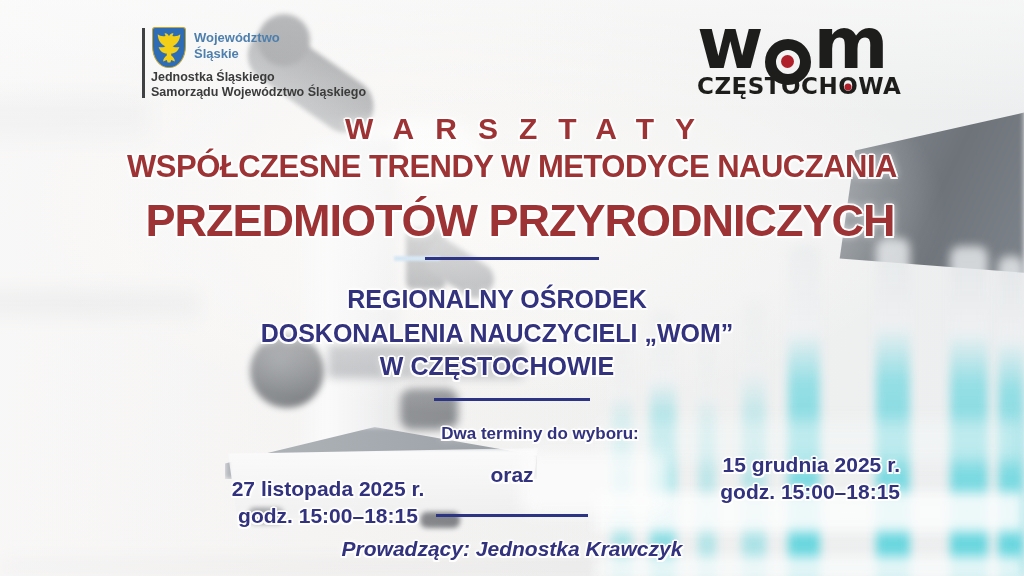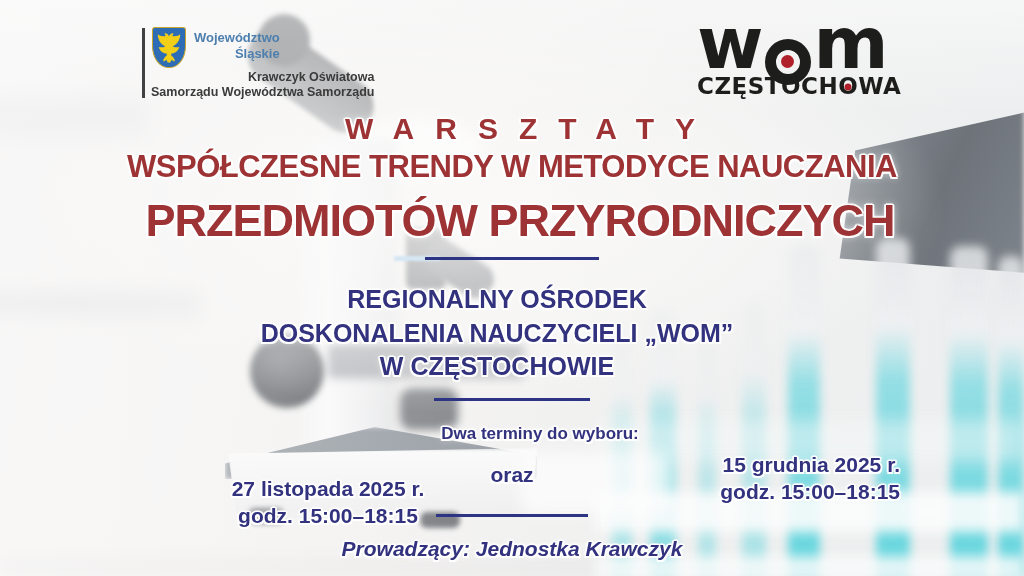--- a/index.html
+++ b/index.html
@@ -1,21 +1,21 @@
 <!DOCTYPE html>
 <html lang="pl"><head>
 <meta charset="utf-8">
 <style>
   html,body{margin:0;padding:0;background:#ffffff;}
   .poster{
     position:relative;width:1024px;height:576px;overflow:hidden;
     background:linear-gradient(100deg,#f7f6f5 0%,#f2f1f0 45%,#eceeef 100%);
     font-family:"Liberation Sans","DejaVu Sans",sans-serif;
   }
-  .abs{position:absolute;text-align:right;}
+  .abs{position:absolute;}
   
   .bg-shelf1{left:-20px;top:290px;width:220px;height:26px;background:rgba(203,204,208,.38);filter:blur(9px);}
   .bg-shelf2{left:-20px;top:95px;width:170px;height:44px;background:rgba(214,215,218,.32);filter:blur(10px);}
   .bg-bottomband{left:0;top:558px;width:620px;height:18px;background:rgba(223,221,220,.35);filter:blur(8px);}
   .bg-slab{left:830px;top:100px;width:194px;height:180px;
     clip-path:polygon(13% 28%,100% 7%,100% 96%,5% 88%);
     background:linear-gradient(115deg,#8d939a 0%,#6d7379 55%,#7e848b 100%);filter:blur(2.5px);}
   .tube{position:absolute;bottom:0;border-radius:10px 10px 0 0;filter:blur(5px);
     background:linear-gradient(to bottom,rgba(226,229,231,.85) 0%,rgba(238,240,242,.8) 26%,rgba(132,219,226,.85) 42%,rgba(90,212,221,.95) 100%);}
   .t1{left:612px;width:20px;top:332px;opacity:.55;}
@@ -145,22 +145,22 @@
   <div class="abs shield">
     <svg width="26" height="33" viewBox="0 0 34 44" aria-hidden="true">
       <path fill="#f3cf17" d="M17 7 C15 3.5 13 2.5 11 3.5 C12 4.5 12.3 5.5 12.3 6.6 C8 7.4 4 6.3 2 4.2 C2.2 12 6.2 18 12.2 20.2 C9.2 22 5.4 22.2 3.2 21.2 C4.4 26.2 9.2 29.8 14 30 L14 32.8 C11 34.8 9.2 37.6 9.2 40.6 L14 38.8 L15.2 42 L18.8 42 L20 38.8 L24.8 40.6 C24.8 37.6 23 34.8 20 32.8 L20 30 C24.8 29.8 29.6 26.2 30.8 21.2 C28.6 22.2 24.8 22 21.8 20.2 C27.8 18 31.8 12 32 4.2 C30 6.3 26 7.4 21.7 6.6 C21.7 5.5 22 4.5 23 3.5 C21 2.5 19 3.5 17 7 Z"></path>
     </svg>
   </div>
   <div class="abs region">
     <div>Województwo</div>
     <div>Śląskie</div>
   </div>
   <div class="abs orgtext">
-    <div>Krawczyk Oświatowa</div>
-    <div>Samorządu Województwa Samorządu</div>
+    <div>Jednostka Śląskiego</div>
+    <div>Samorządu Województwo Śląskiego</div>
   </div>
 
   <div class="abs logo-wom">
     <div class="wom-word"><span class="wl">w</span><span class="wom-o">
           <i class="wom-dot"></i>
         </span><span class="wl">m</span></div>
     <div class="wom-city"><span>CZĘSTOCH</span><span class="city-o"><span>O</span><i class="city-dot"></i></span><span>WA</span></div>
   </div>
 
   <div class="txt kicker red outlined">WARSZTATY</div>

